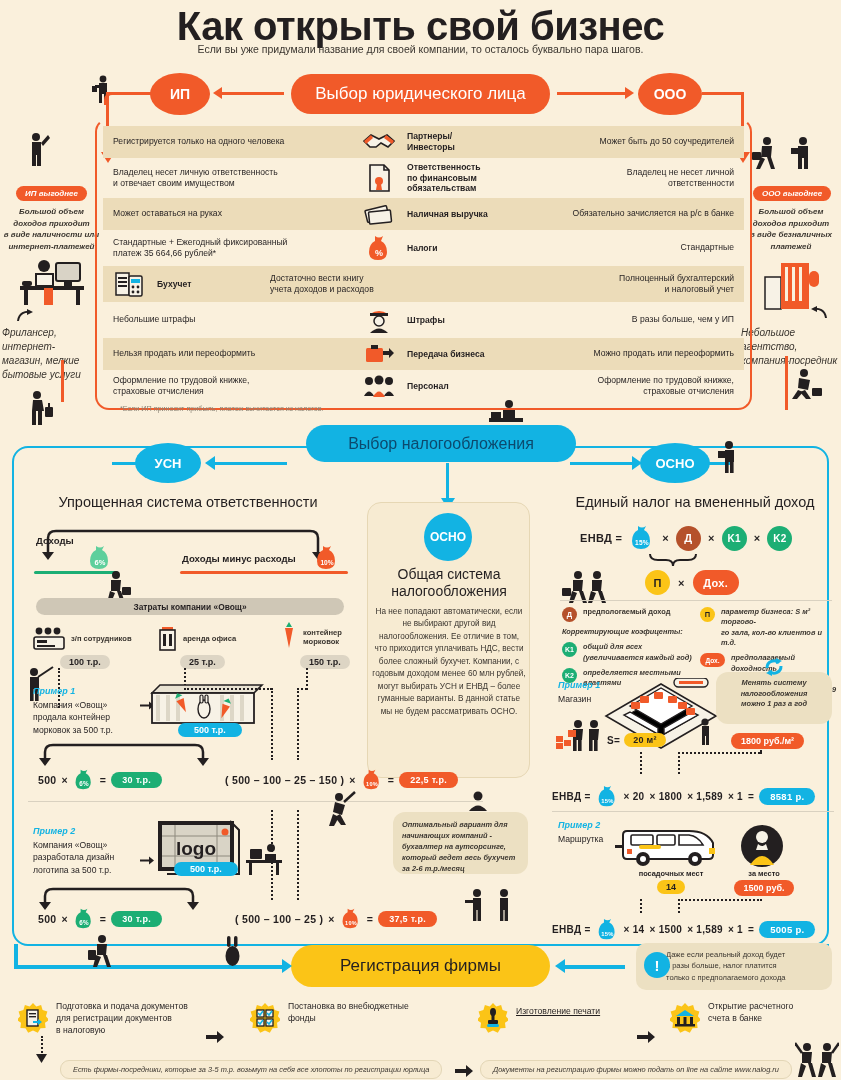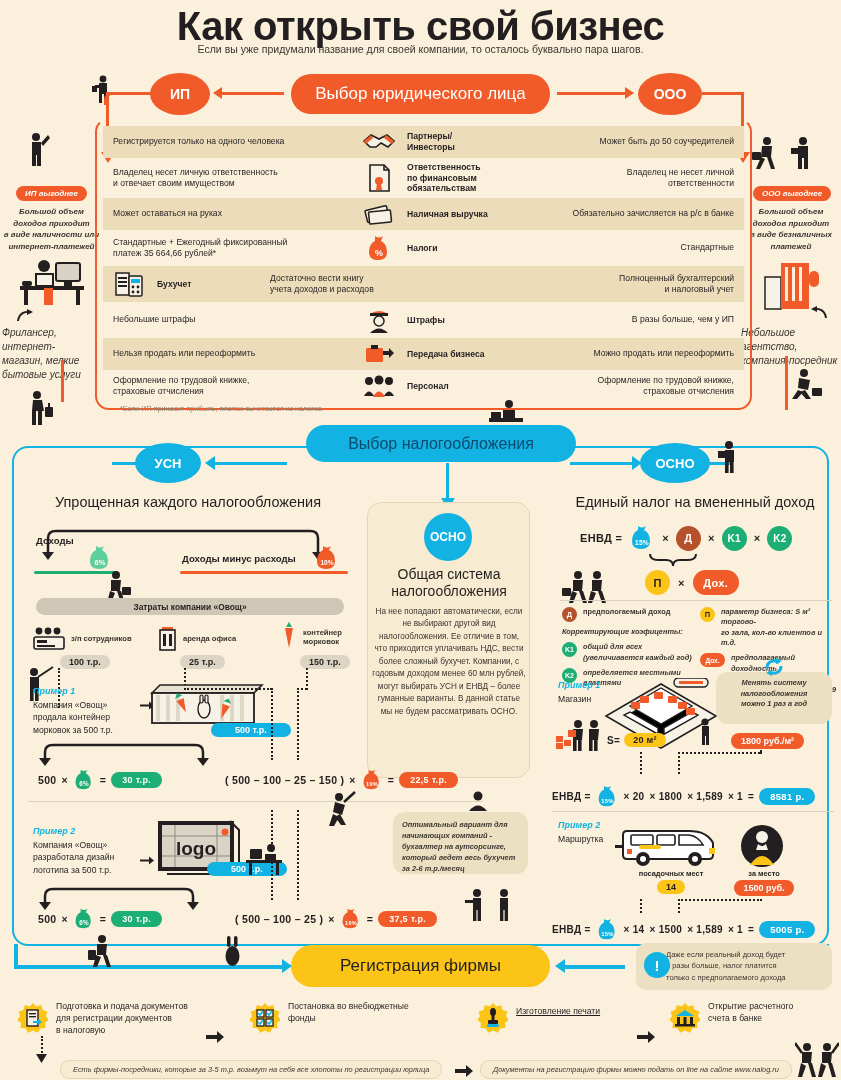--- a/index.html
+++ b/index.html
@@ -125,22 +125,22 @@
   }
   .costitem{position:absolute;}
   .costname{font-size:7.6px;font-weight:bold;line-height:1.25;color:#3a352f;}
   .costval{
     background:#ddd5c4;border-radius:9px;padding:2px 9px;display:inline-block;
     font-size:9px;font-weight:bold;color:#231f20;margin-top:3px;
   }
   .exlabel{color:#12b3e3;font-style:italic;font-weight:bold;font-size:9px;}
   .extext{font-size:8.6px;line-height:1.45;color:#231f20;}
   .amountblue{
-    background:#12b3e3;color:#fff;border-radius:9px;padding:2px 24px;
-    font-weight:bold;font-size:9px;display:inline-block;margin-left:33px;
+    background:#12b3e3;color:#fff;border-radius:9px;padding:2px 16px;
+    font-weight:bold;font-size:9px;display:inline-block;
   }
   .resgreen{background:#1cae74;color:#fff;border-radius:10px;padding:3px 11px;font-weight:bold;font-size:9px;display:inline-block;}
   .resorange{background:#f15a29;color:#fff;border-radius:10px;padding:3px 11px;font-weight:bold;font-size:9px;display:inline-block;}
   .formula{font-weight:bold;font-size:10.5px;letter-spacing:0.3px;display:flex;align-items:center;gap:5px;}
   #tipbox{
     top:812px;left:393px;width:135px;height:62px;background:#ece0c2;border-radius:12px;box-sizing:border-box;
     padding:7px 9px;font-size:7.4px;line-height:1.5;font-style:italic;font-weight:bold;color:#3a352f;
   }
   .hrule{position:absolute;height:1px;background:#d9d1c0;}
 
@@ -473,21 +473,21 @@
   <div class="arrow-d-c abs" style="top:498px;left:440.5px;"></div>
 
   <svg class="abs" style="top:440px;left:716px;" width="26" height="34" viewBox="0 0 26 34">
     <circle cx="13" cy="5" r="4" fill="#231f20"></circle>
     <rect x="9" y="10" width="9" height="12" fill="#231f20"></rect>
     <rect x="9" y="22" width="3.6" height="11" fill="#231f20"></rect>
     <rect x="14" y="22" width="3.6" height="11" fill="#231f20"></rect>
     <rect x="2" y="11" width="8" height="7" fill="#231f20"></rect>
   </svg>
 
-  <div class="abs secttitle" style="top:494px;left:28px;width:320px;">Упрощенная каждого налогообложения</div>
+  <div class="abs secttitle" style="top:494px;left:28px;width:320px;">Упрощенная система ответственности</div>
   <div class="abs secttitle" style="top:494px;left:550px;width:290px;">Единый налог на вмененный доход</div>
 
   <div class="abs" id="osno-box"></div>
   <div class="abs" id="osno-circle">ОСНО</div>
   <div class="abs" id="osno-title" style="white-space:pre-line;">Общая система
 налогообложения</div>
   <div class="abs" id="osno-body">На нее попадают автоматически, если не выбирают другой вид налогообложения. Ее отличие в том, что приходится уплачивать НДС, вести более сложный бухучет. Компании, с годовым доходом менее 60 млн рублей, могут выбирать УСН и ЕНВД – более гуманные варианты. В данной статье мы не будем рассматривать ОСНО.</div>
 
   <svg class="abs" style="top:528px;left:38px;" width="290" height="32" viewBox="0 0 290 32">
     <path d="M10 28 L10 10 Q10 3 18 3 L272 3 Q280 3 280 10 L280 28" fill="none" stroke="#231f20" stroke-width="2.5"></path>

